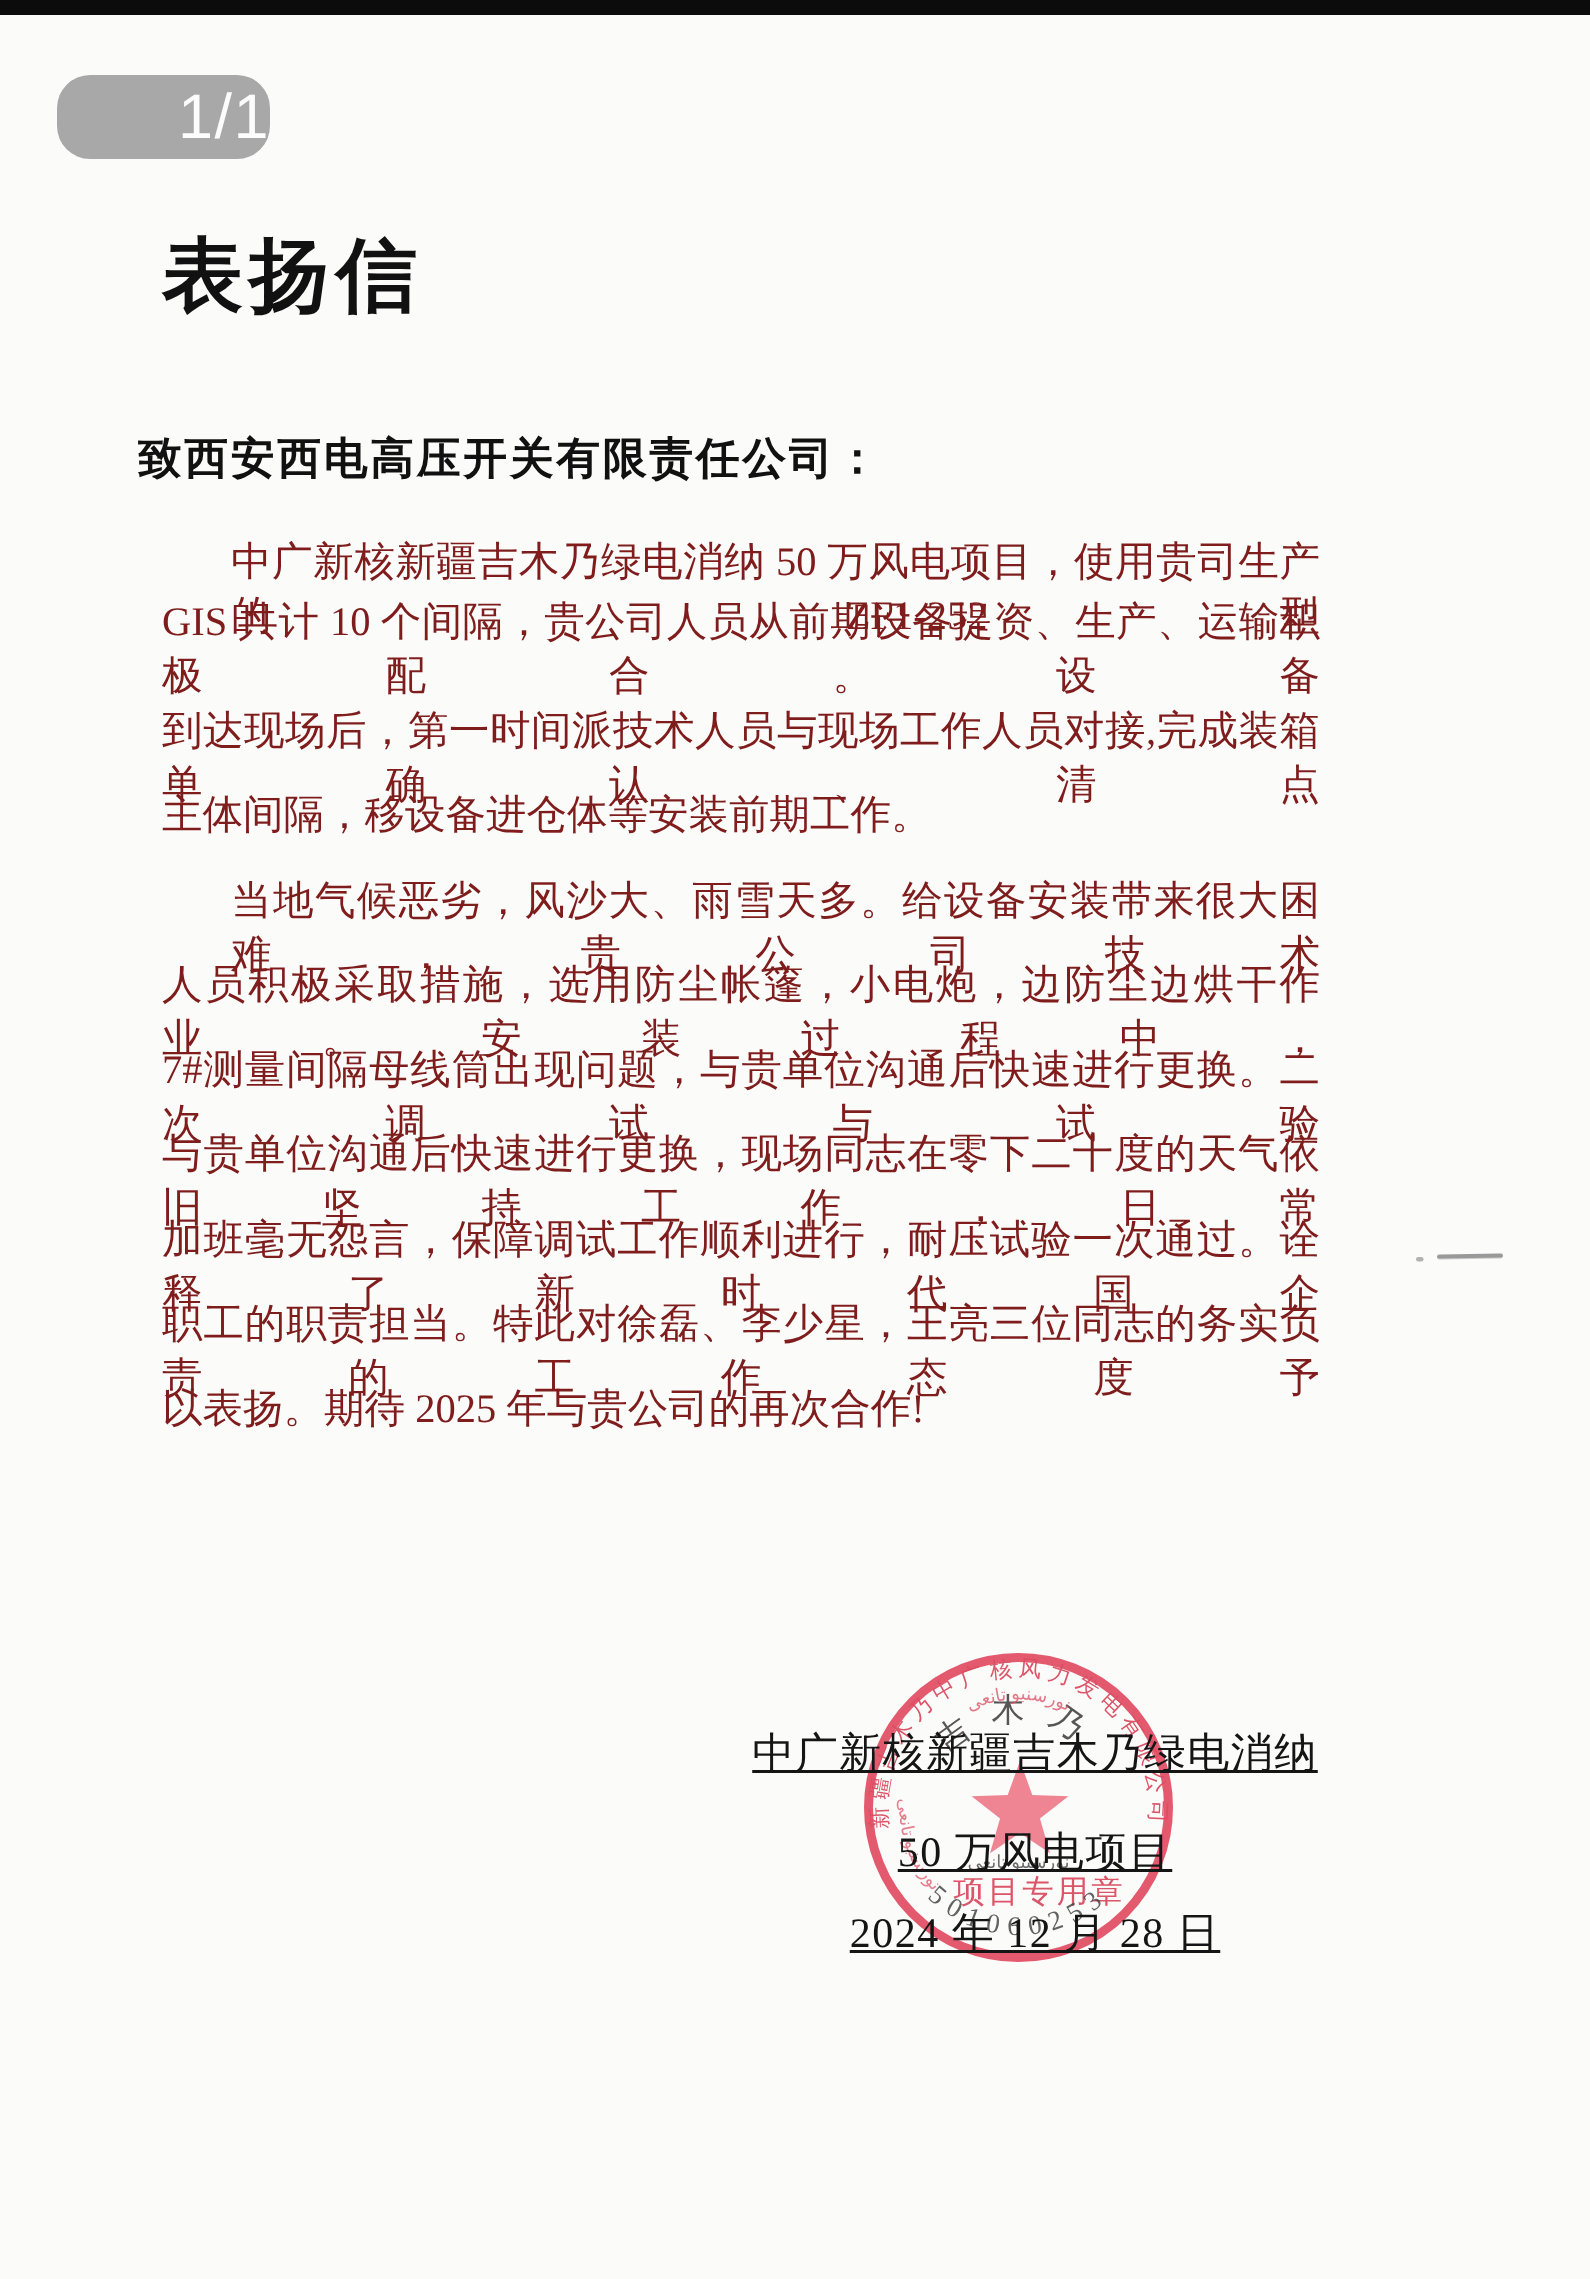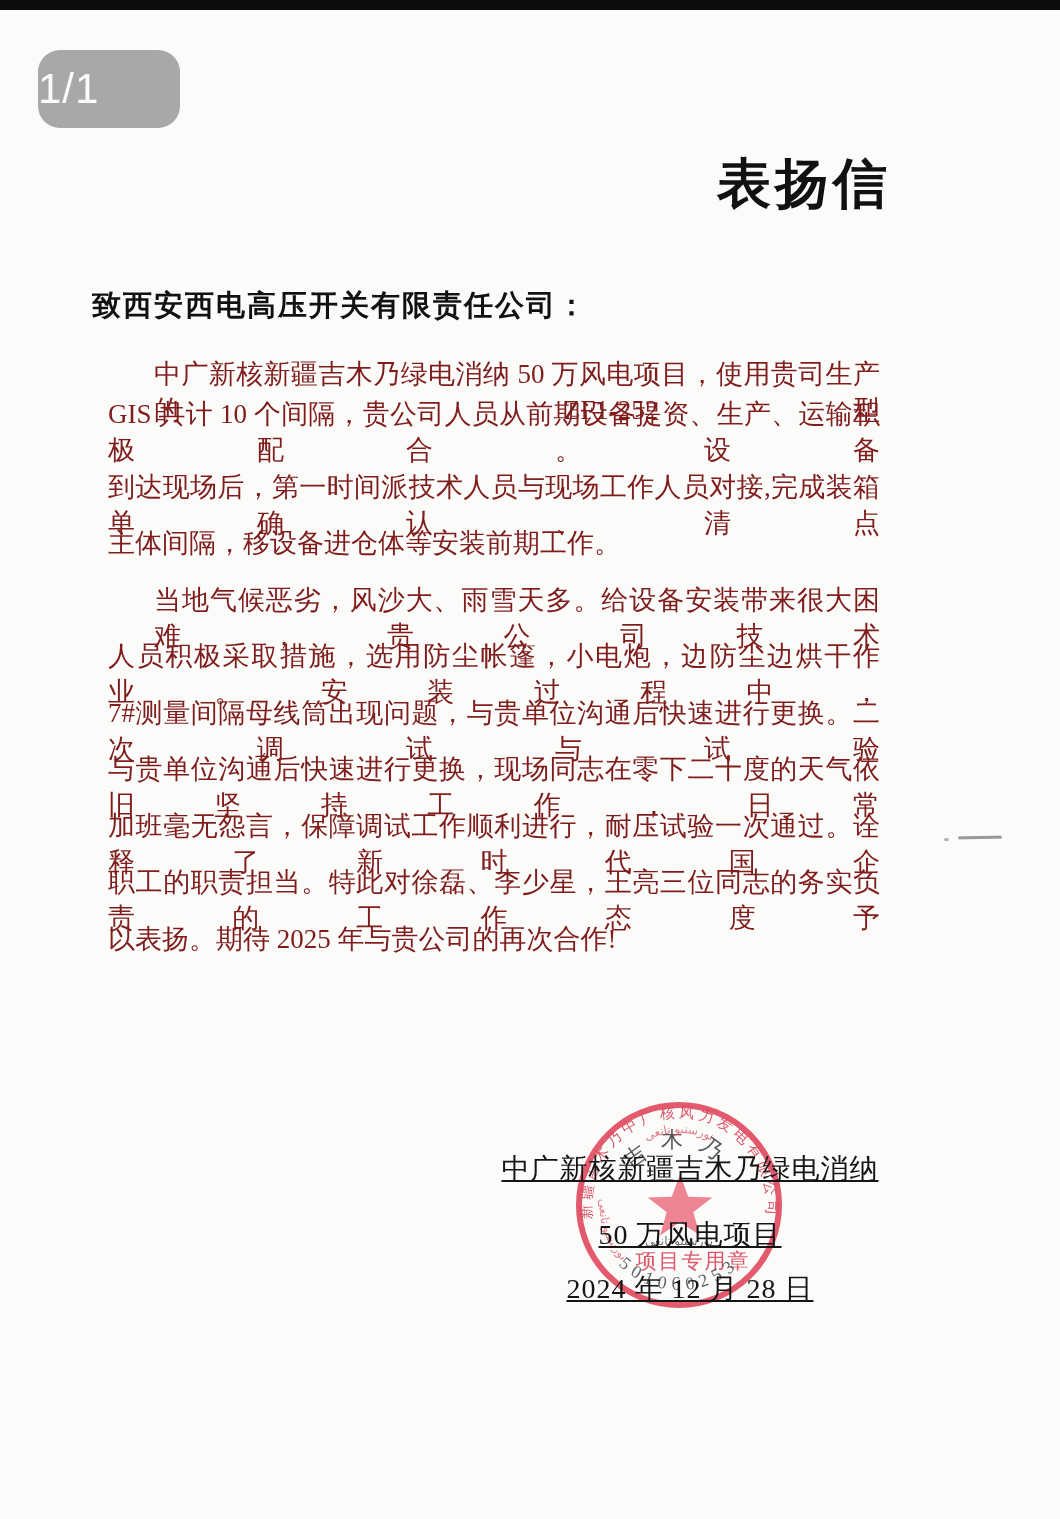--- a/index.html
+++ b/index.html
@@ -17,36 +17,36 @@
   }
   .top-bar {
     position: absolute;
     left: 0; top: 0;
     width: 1060px; height: 10px;
     background: #0c0c0c;
   }
   .page-badge {
     position: absolute;
     left: 38px; top: 50px;
-    width: 142px; height: 78px;
+    width: 142px; height: 56px;
     background: #a8a8a8;
     border-radius: 22px;
     display: flex;
     align-items: center;
-    justify-content: flex-start;
+    justify-content: flex-end;
     font-family: "Liberation Sans", "DejaVu Sans", sans-serif;
     font-size: 42px;
     color: #fcfcfc;
     letter-spacing: 1px;
   }
   .doc-title {
     position: absolute;
-    left: 119px; top: 148px;
+    left: 108px; top: 148px;
     width: 772px;
-    text-align: right;
+    text-align: left;
     font-family: Liberation Mono, monospace;
     font-size: 54px;
     font-weight: 700;
     color: #111;
     letter-spacing: 4px;
   }
   .salutation {
     position: absolute;
     left: 92px; top: 286px;
     width: 772px;

